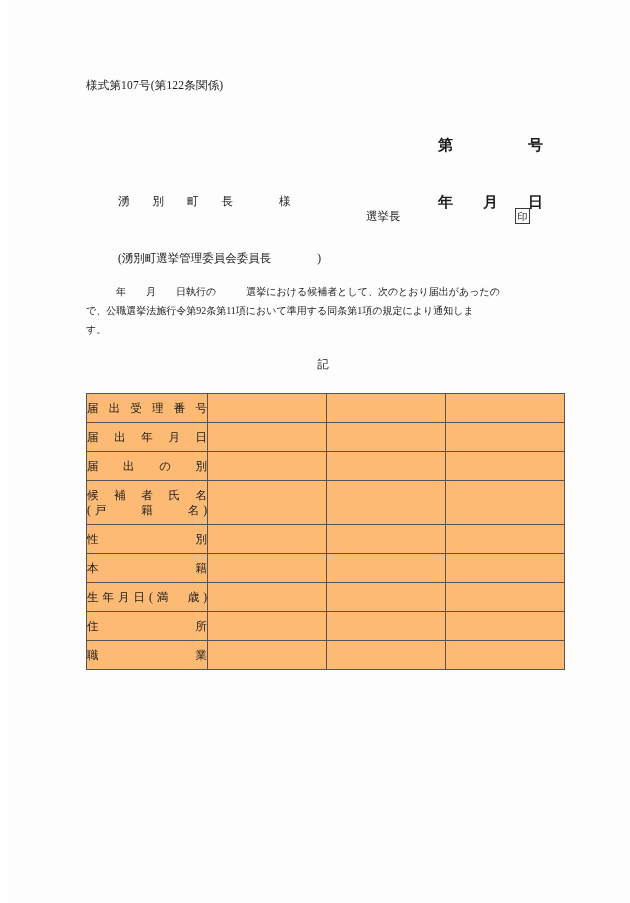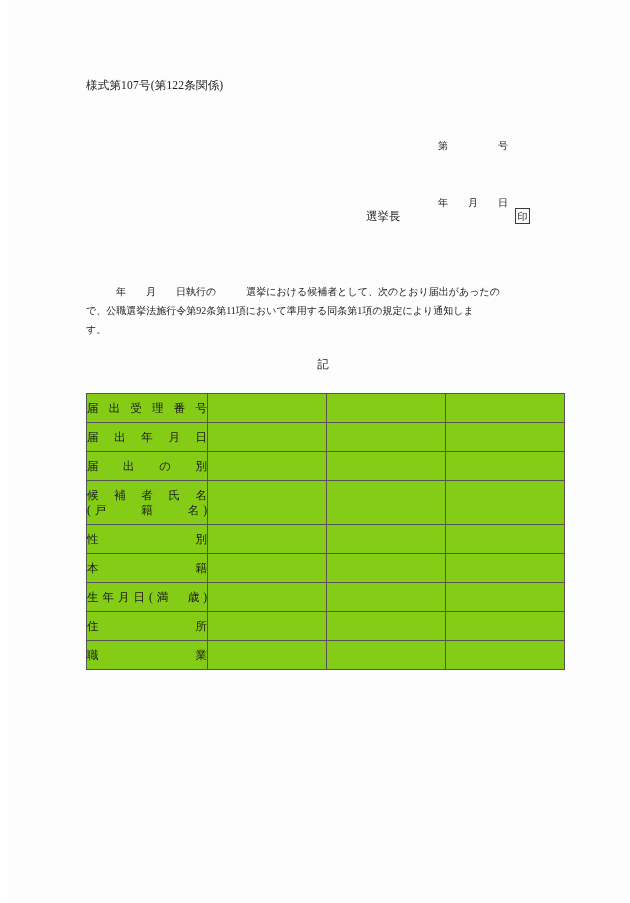--- a/index.html
+++ b/index.html
@@ -32,23 +32,24 @@
     font-size: 11.5px;
     letter-spacing: 0.2px;
     white-space: pre;
   }
 
   
   .doc-meta {
     position: absolute;
     left: 430px;
     top: 98px;
-    font-size: 10px;
+    font-size: 15px;
     line-height: 19px;
     white-space: pre;
+    font-weight: bold;
   }
 
   
   .addressee {
     position: absolute;
     left: 110px;
     top: 154px;
     font-size: 11.5px;
     line-height: 19px;
     white-space: pre;
@@ -113,21 +114,21 @@
   }
 
   
   table.form-table {
     position: absolute;
     left: 78px;
     top: 393px;
     width: 474px;
     border-collapse: collapse;
     table-layout: fixed;
-    background: #84cc16;
+    background: #fdba74;
   }
   table.form-table td {
     border: 1px solid #555555;
     padding: 0;
     vertical-align: middle;
     font-size: 11.5px;
   }
   td.label-cell {
     width: 120px;
     padding: 0 9px;
@@ -160,20 +161,24 @@
 
 <div class="page">
 
   <div class="form-number">様式第107号(第122条関係)</div>
 
   <div class="doc-meta">
     <div>第　　　　　号</div>
     <div>年　　月　　日</div>
   </div>
 
+  <div class="addressee">
+    <div>湧　　別　　町　　長　　　　様</div>
+    <div>(湧別町選挙管理委員会委員長　　　　)</div>
+  </div>
 
   <div class="sender">選挙長</div>
 
   <div class="seal-box">印</div>
 
 
   <div class="body-text">
     <span class="ln">　　　年　　月　　日執行の　　　選挙における候補者として、次のとおり届出があったの</span>
     <span class="ln">で、公職選挙法施行令第92条第11項において準用する同条第1項の規定により通知しま</span>
     <span class="ln">す。</span>

